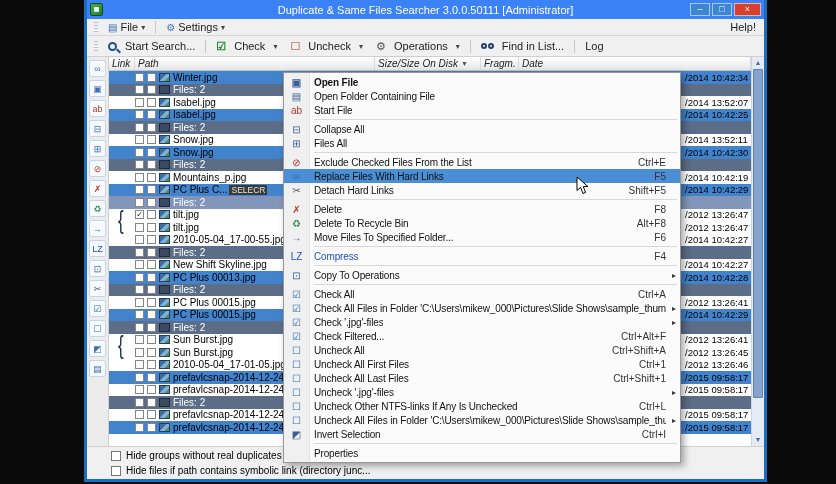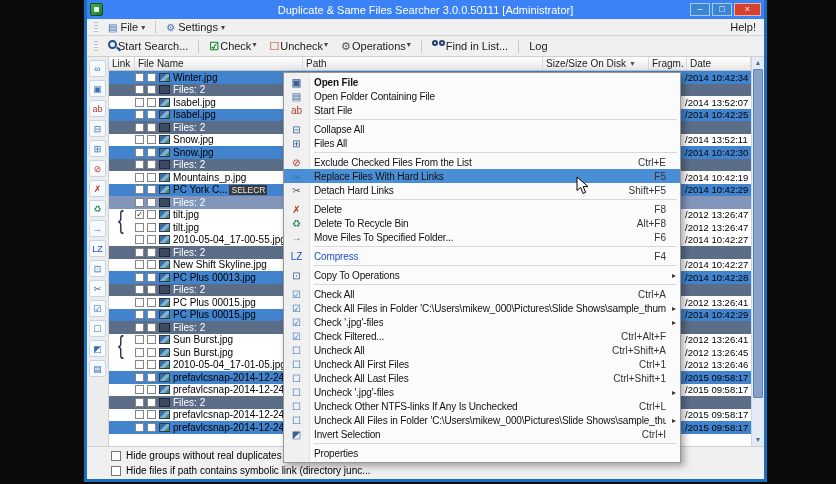--- a/index.html
+++ b/index.html
@@ -30,40 +30,40 @@
     background:repeating-linear-gradient(to bottom,#b7c3d2 0 1px,transparent 1px 3px); }
   .menu-item { display:flex; align-items:center; gap:3px; padding:1px 5px; }
   .mi-icon { font-size:10px; color:#3a6fb0; }
   .mi-caret { font-size:8px; color:#444; }
   .bar-sep { width:1px; height:13px; background:#c8c8c8; margin:0 3px; }
   .menu-help { margin-left:auto; padding-right:4px; }
 
   
   .toolbar { flex:0 0 21px; background:#f0f0f0; border-bottom:1px solid #cfcfcf;
     display:flex; align-items:center; font-size:11px; color:#222; padding:0 4px; gap:1px; }
-  .tb-btn { display:flex; align-items:flex-start; gap:1px; padding:1px 5px; border:1px solid transparent; border-radius:2px; }
+  .tb-btn { display:flex; align-items:center; gap:8px; padding:1px 5px; border:1px solid transparent; border-radius:2px; }
   .mag { width:9px; height:9px; border:2px solid #1a4f8a; border-radius:50%; position:relative; display:inline-block; }
   .mag::after { content:""; position:absolute; left:6px; top:6px; width:5px; height:2px;
     background:#1a4f8a; transform:rotate(45deg); }
   .glyph-green { color:#1f8a2f; font-weight:bold; font-size:11px; }
   .glyph-red { color:#b33a2b; font-size:11px; }
   .glyph-gear { color:#555; font-size:11px; }
   .binoc { display:inline-flex; gap:1px; }
   .binoc i { width:6px; height:6px; border:2px solid #27406e; border-radius:50%; display:inline-block; }
 
   
   .main { flex:1; min-height:0; display:flex; background:#fff; }
   .side-strip { flex:0 0 22px; background:#ececec; border-right:1px solid #d0d0d0;
     display:flex; flex-direction:column; align-items:center; padding-top:3px; gap:3px; overflow:hidden; }
   .side-btn { width:17px; height:17px; flex:0 0 17px; border:1px solid #c5d4e8; background:#f7fafd;
     font-size:9px; display:flex; align-items:center; justify-content:center; border-radius:2px; }
 
   .list-wrap { flex:1; min-width:0; display:flex; flex-direction:column; }
   .list-header { flex:0 0 14px; display:flex; background:linear-gradient(#ffffff,#e7e7e7);
-    border-bottom:1px solid #c5c5c5; font-size:10px; color:#222; }
+    border-bottom:1px solid #c5c5c5; font-size:10px; color:#222;font-style:italic; }
   .lh-cell { border-right:1px solid #d9d9d9; padding:1px 3px; white-space:nowrap; overflow:hidden;
     display:flex; align-items:center; gap:3px; }
   .sort-caret { font-size:7px; color:#555; }
 
   .rows { flex:1; overflow:hidden; background:#fff; }
   .row { height:12.5px; display:flex; align-items:center; font-size:10px; color:#000; }
   .row.file.sel { background:#4183cd; }
   .row.group { background:#5c6d88; color:#fff; }
   .row.group.gsel { background:#8196ba; }
   .col-link { flex:0 0 26px; position:relative; text-align:center; overflow:visible; }
@@ -204,23 +204,20 @@
         <div class="side-btn" style="color: rgb(45, 111, 184);">☑</div>
         <div class="side-btn" style="color: rgb(45, 111, 184);">☐</div>
         <div class="side-btn" style="color: rgb(58, 111, 176);">◩</div>
         <div class="side-btn" style="color: rgb(58, 111, 176);">▤</div>
       </div>
     <div class="list-wrap">
       <div class="list-header">
         <div class="lh-cell" style="flex:0 0 26px">
             <span>Link</span>
           </div>
-        <div class="lh-cell" style="flex:0 0 168px">
-            <span>File Name</span>
-          </div>
         <div class="lh-cell" style="flex:0 0 240px">
             <span>Path</span>
           </div>
         <div class="lh-cell" style="flex:0 0 106px">
             <span>Size/Size On Disk</span>
             <span class="sort-caret">▼</span>
           </div>
         <div class="lh-cell" style="flex:0 0 38px">
             <span>Fragm.</span>
           </div>
@@ -296,21 +293,21 @@
             <span class="cb"></span>
             <span class="thumb"></span>
             <span class="fname">Mountains_p.jpg</span>
             <span class="fdate">/2014 10:42:19</span>
           </div>
           <div class="row file sel">
             <span class="col-link"></span>
             <span class="cb"></span>
             <span class="cb"></span>
             <span class="thumb"></span>
-            <span class="fname">PC York C...</span>
+            <span class="fname">PC Plus C...</span>
             <span class="extra">SELECR</span>
             <span class="fdate">/2014 10:42:29</span>
           </div>
           <div class="row group gsel">
             <span class="col-link"></span>
             <span class="cb"></span>
             <span class="cb"></span>
             <span class="gicon"></span>
             <span class="fname">Files: 2</span>
           </div>

